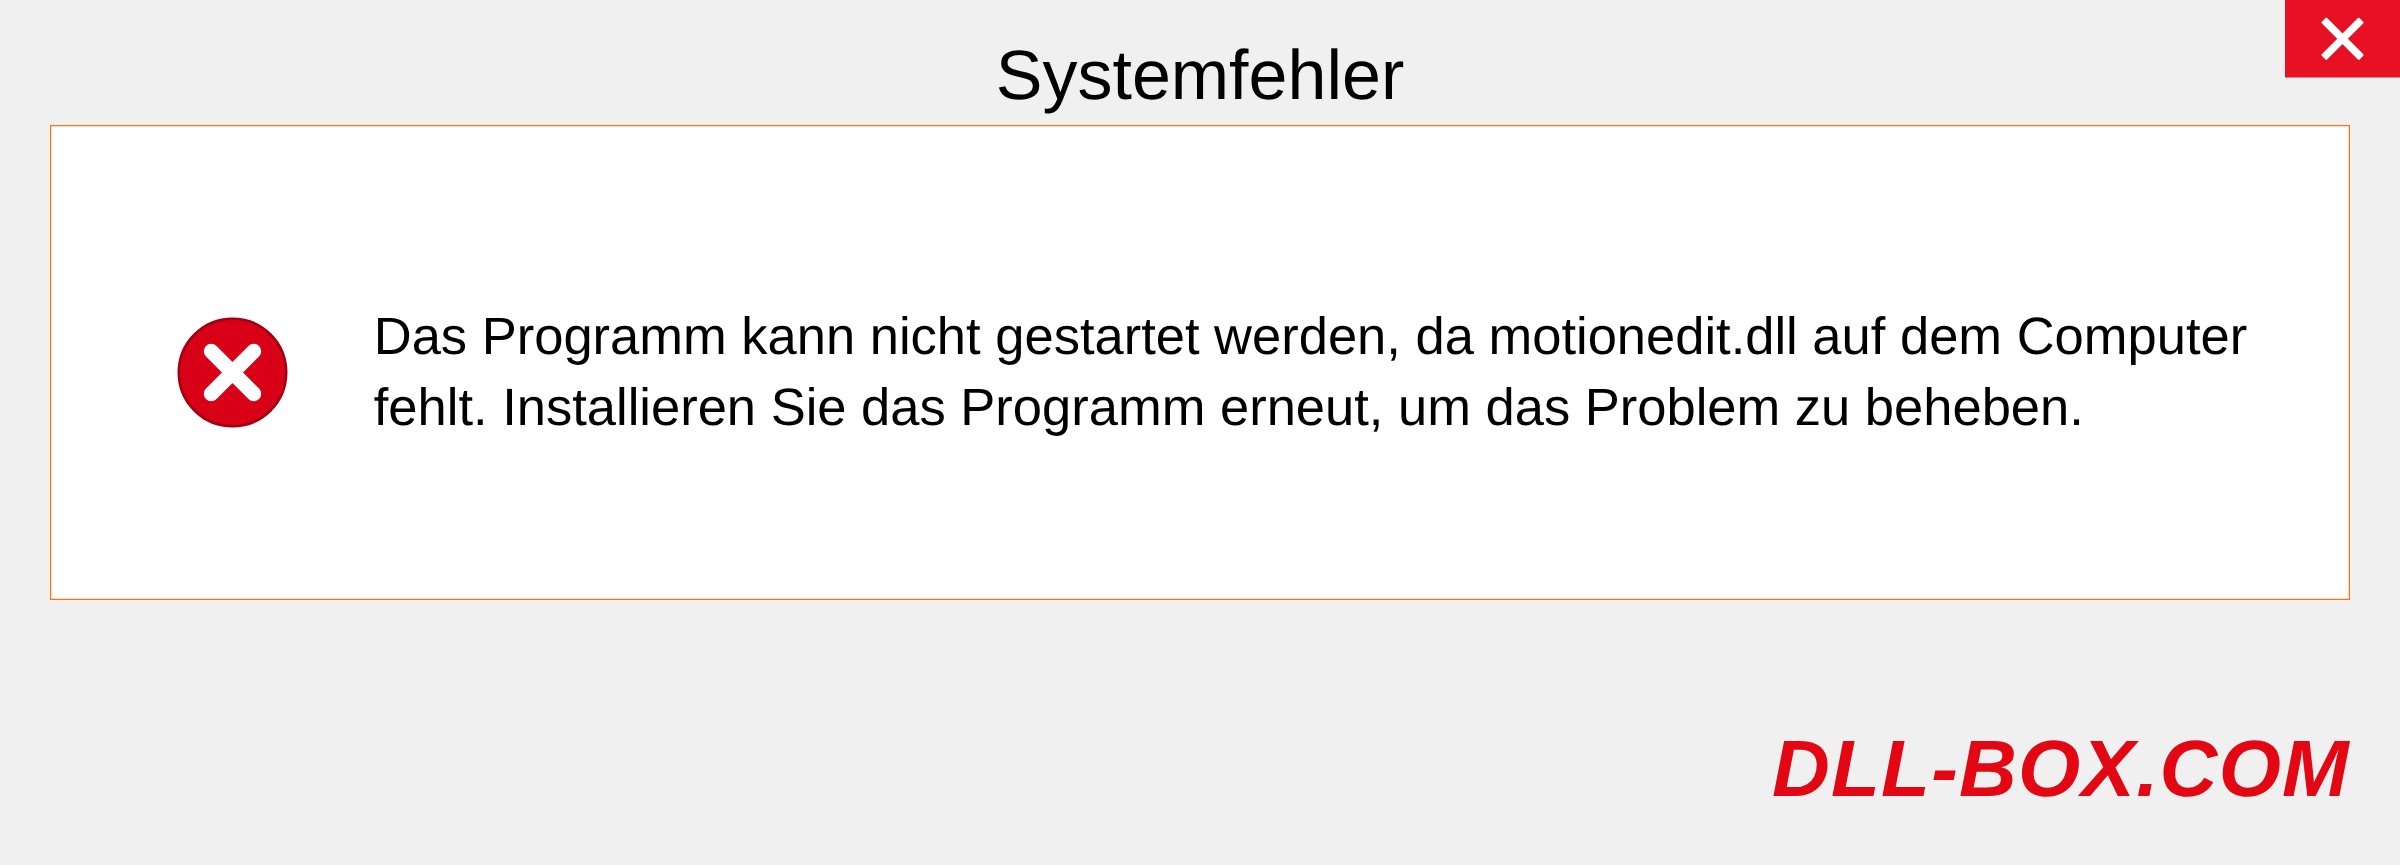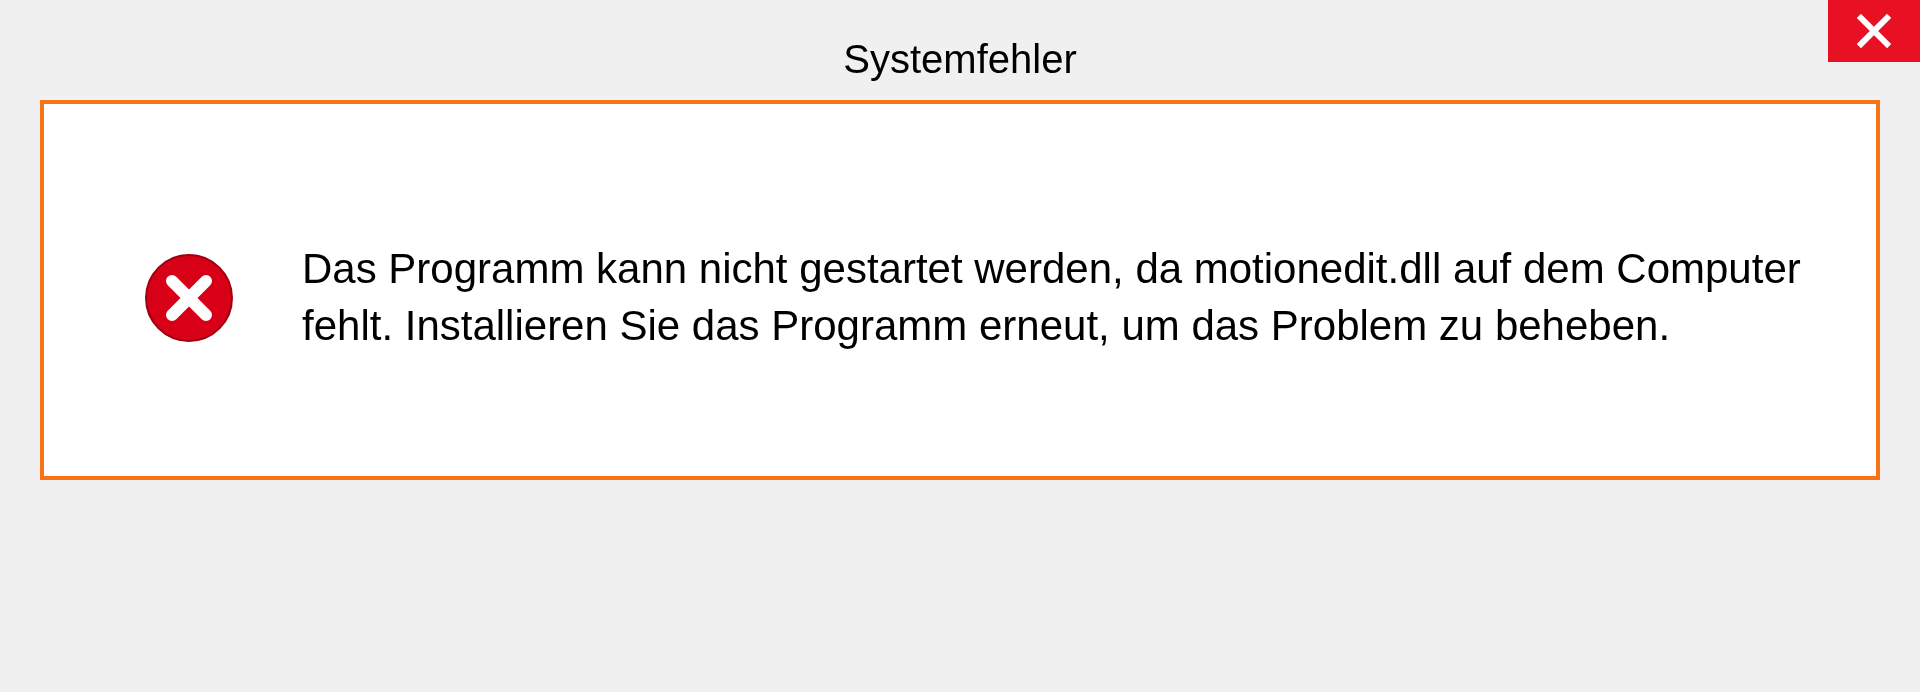--- a/index.html
+++ b/index.html
@@ -12,41 +12,41 @@
       overflow: hidden;
     }
     .titlebar {
       position: relative;
       height: 94px;
       display: flex;
       align-items: center;
       justify-content: center;
     }
     .title {
-      font-size: 40px;
+      font-size: 56px;
       color: #000;
       font-weight: 400;
       margin-top: 24px;
     }
     .close-btn {
       position: absolute;
       top: 0;
       right: 0;
       width: 92px;
       height: 62px;
       background: #e81123;
       display: flex;
       align-items: center;
       justify-content: center;
     }
     .close-btn svg { display: block; }
     .content-box {
       margin: 6px 40px 0 40px;
       background: #fff;
-      border: 4px solid #f97316;
+      border: 1px solid #f97316;
       height: 380px;
       display: flex;
       align-items: center;
       padding: 16px 60px 0 100px;
       gap: 68px;
     }
     .err-icon {
       flex-shrink: 0;
       width: 90px;
       height: 90px;
@@ -108,13 +108,14 @@
     <svg width="90" height="90" viewBox="0 0 90 90">
       <circle cx="45" cy="45" r="43" fill="#d70016"></circle>
       <circle cx="45" cy="45" r="43" fill="none" stroke="#a00010" stroke-width="2"></circle>
       <path d="M28 28 L62 62 M62 28 L28 62" stroke="#ffffff" stroke-width="12" stroke-linecap="round"></path>
     </svg>
   </div>
   <div class="msg">Das Programm kann nicht gestartet werden, da motionedit.dll auf dem Computer fehlt. Installieren Sie das Programm erneut, um das Problem zu beheben.</div>
 </div>
 
 <div class="footer">
+  <div class="watermark">DLL-BOX.COM</div>
 </div>
 
 </body></html>

